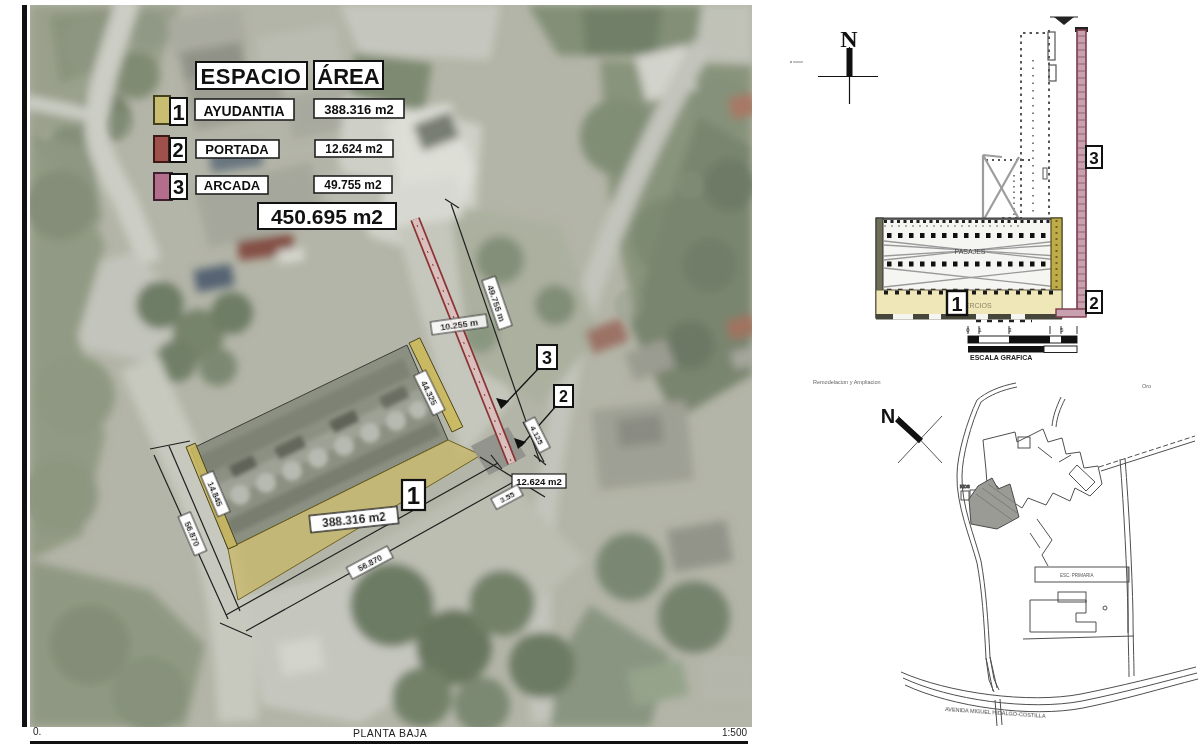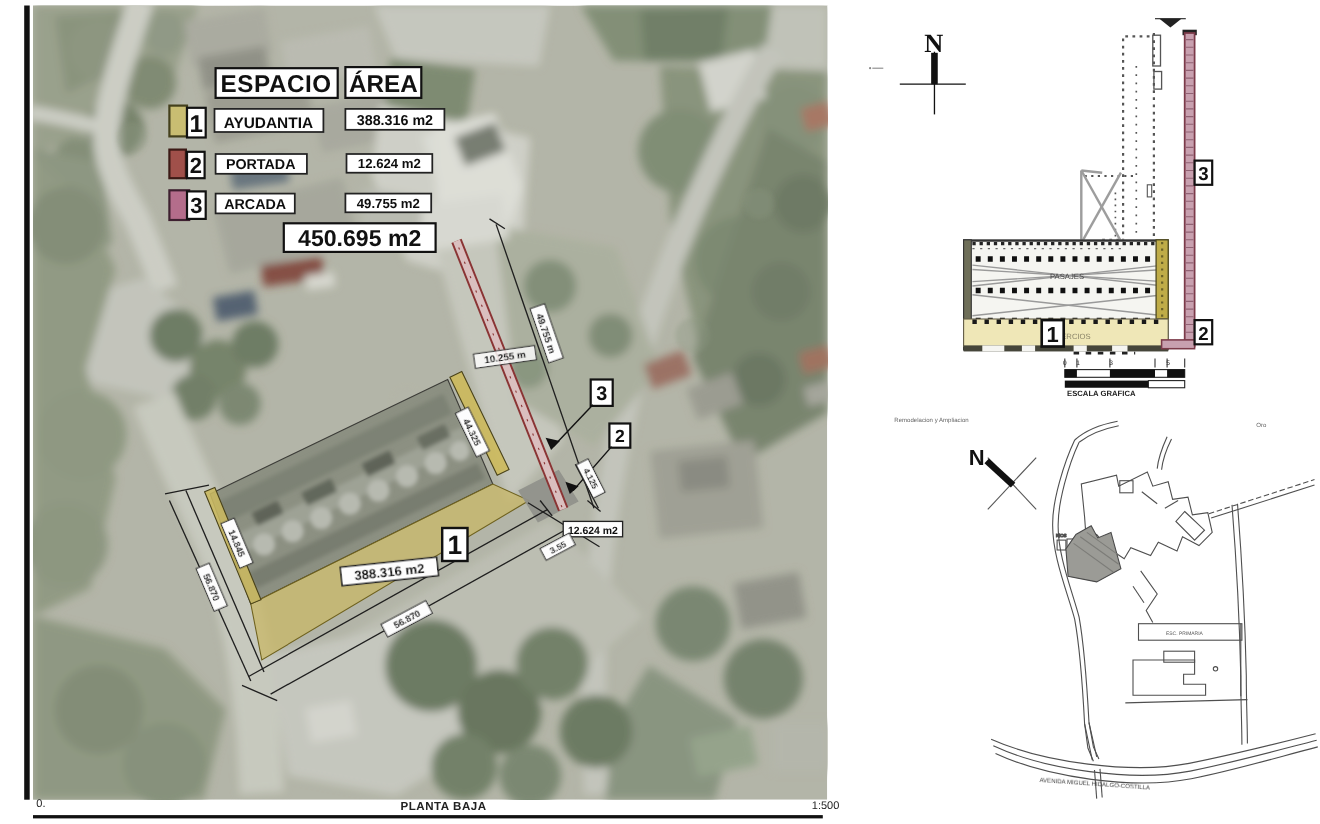--- a/index.html
+++ b/index.html
@@ -339,23 +339,23 @@
 
 <g>
 <rect x="228" y="193" width="138" height="26" fill="#fff" stroke="#111" stroke-width="2"></rect>
 <text x="297" y="214" font-size="21" font-weight="bold" fill="#111" text-anchor="middle">450.695 m2</text>
 </g>
 </g>
 </svg>
 
 <div class="abs" style="left:33px;top:726px;font-size:10px;color:#222">0.</div>
 
-<div class="abs" style="left:364px;top:727px;font-size:10.5px;font-weight:bold;letter-spacing:0.5px;color:#222">PLANTA BAJA</div>
-
-<div class="abs" style="left:738px;top:727px;font-size:10px;color:#222">1:500</div>
+<div class="abs" style="left:353px;top:727px;font-size:10.5px;font-weight:normal;letter-spacing:0.5px;color:#222">PLANTA BAJA</div>
+
+<div class="abs" style="left:722px;top:727px;font-size:10px;color:#222">1:500</div>
 
 <div class="abs" style="left:30px;top:741px;width:718px;height:3px;background:#111"></div>
 
 <svg id="plan" class="abs" style="left:780px;top:0px" width="420" height="380" viewBox="0 0 420 380">
 
 <g id="north1">
 <text x="69" y="47" font-size="24" font-family="Liberation Serif, serif" font-weight="bold" fill="#111" text-anchor="middle">N</text>
 <rect x="66.5" y="48" width="6" height="28" fill="#111"></rect>
 <line x1="38" y1="76.5" x2="98" y2="76.5" stroke="#111" stroke-width="1.2"></line>
 <line x1="69.5" y1="47" x2="69.5" y2="104" stroke="#111" stroke-width="1.2"></line>

